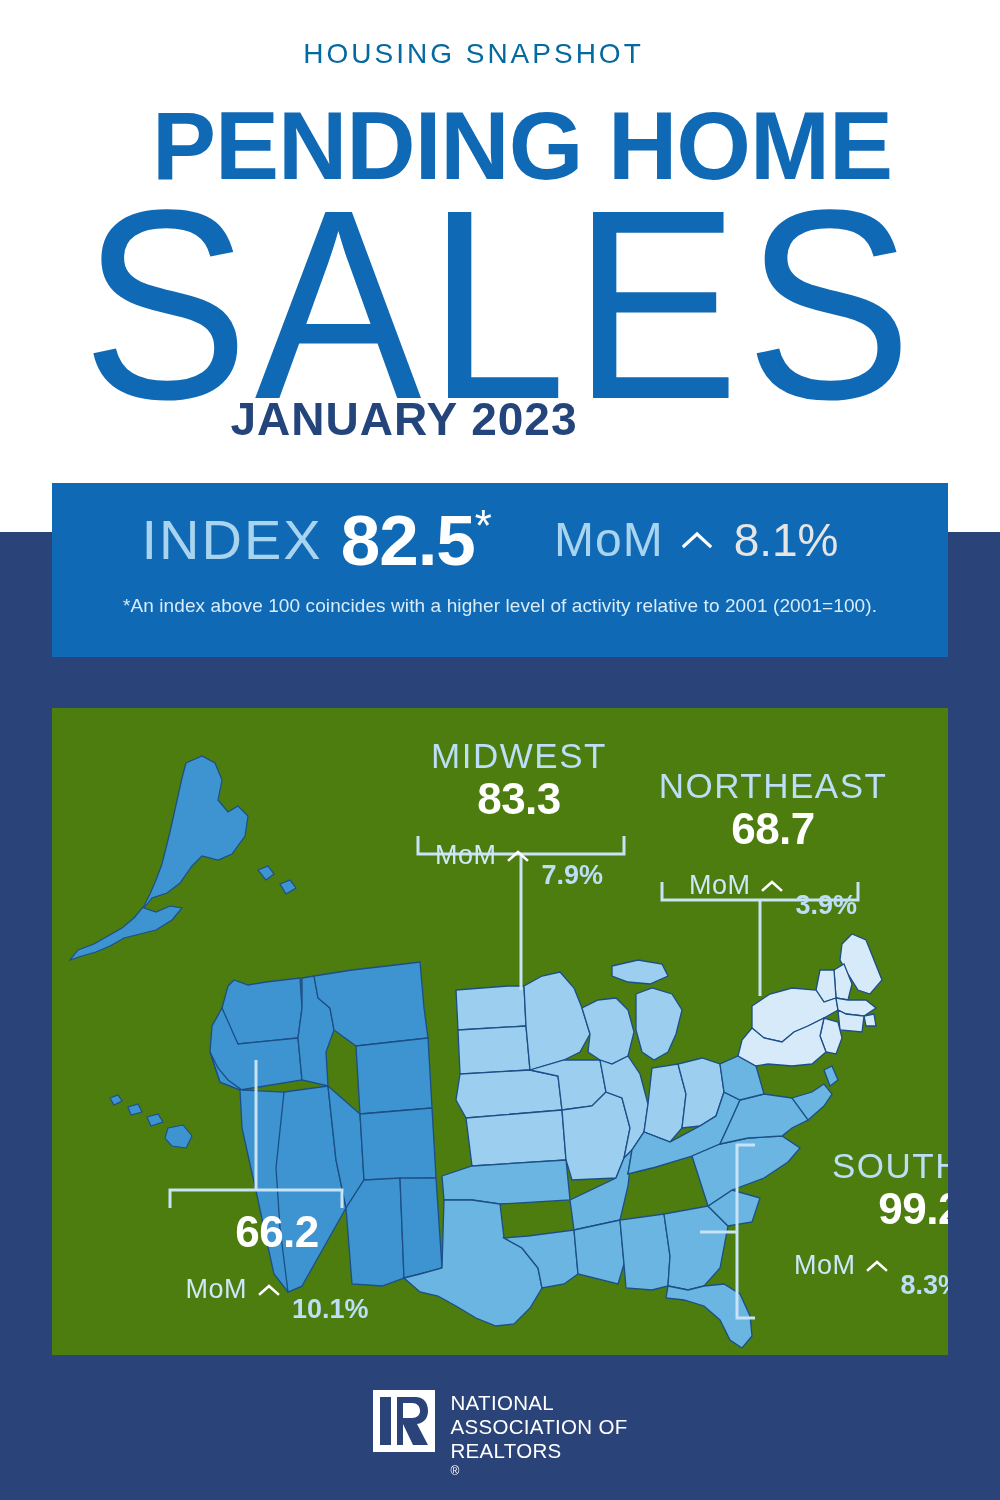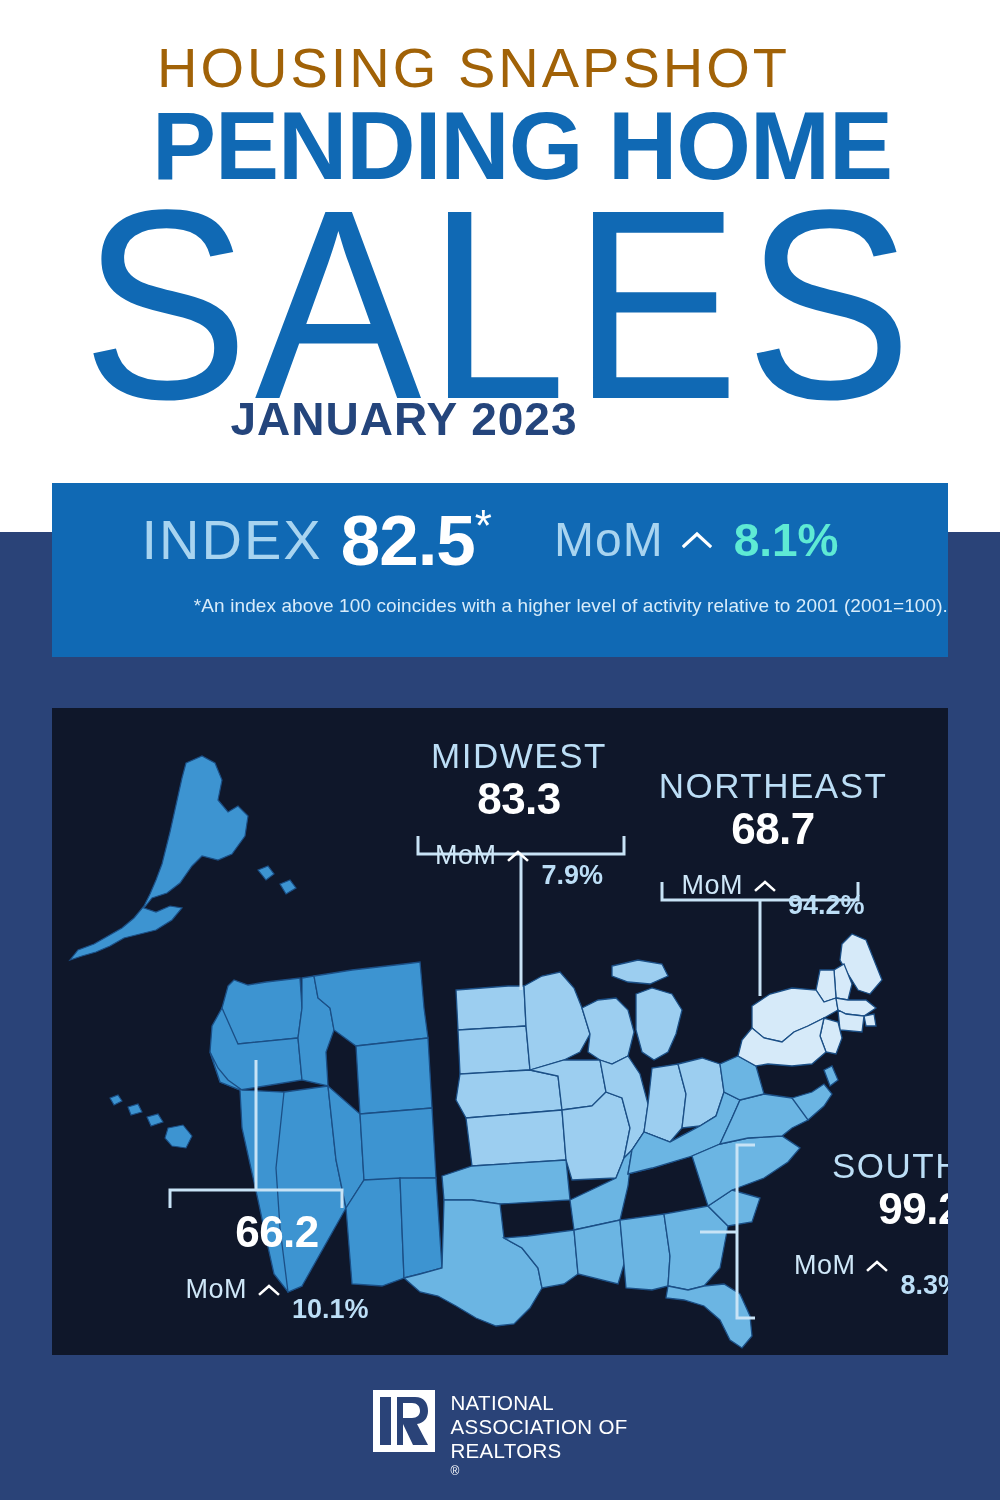--- a/index.html
+++ b/index.html
@@ -13,22 +13,22 @@
 
   
   .header{
     position:absolute;left:0;top:0;width:1000px;height:532px;
     background:#ffffff;
     text-align:center;
     overflow:hidden;
   }
   .kicker{
     position:absolute;left:0;top:40px;width:947px;
-    font-size:56px;letter-spacing:3px;font-weight:400;
-    color:#a16207;line-height:1;
+    font-size:28px;letter-spacing:3px;font-weight:400;
+    color:#0369a1;line-height:1;
   }
   .title-main{
     position:absolute;left:0;top:98px;width:1000px;
     font-size:96px;font-weight:700;letter-spacing:-1px;
     color:#1069b4;line-height:1;padding-left:22px;
   }
   .title-sub{
     position:absolute;left:0;top:170px;width:1000px;
     font-size:250px;font-weight:300;letter-spacing:6px;
     color:#1069b4;line-height:1;
@@ -62,35 +62,35 @@
     font-size:44px;font-weight:400;color:#ffffff;
     align-self:flex-start;margin-top:4px;
   }
   .index-mom{
     display:flex;align-items:center;margin-left:62px;
   }
   .index-mom-label{
     font-size:48px;font-weight:300;color:#a8d4f0;letter-spacing:1px;line-height:1;
   }
   .index-mom-pct{
-    font-size:46px;font-weight:700;color:#5eead4;line-height:1;margin-left:18px;
+    font-size:46px;font-weight:400;color:#e5e5e5;line-height:1;margin-left:18px;
   }
   .caret{
     display:inline-block;width:30px;height:18px;margin:0 4px 0 18px;position:relative;
   }
   .caret svg{display:block;}
   .footnote{
-    position:absolute;left:0;top:112px;width:896px;text-align:right;
+    position:absolute;left:0;top:112px;width:896px;text-align:center;
     font-size:19px;font-weight:400;color:#d8ecfa;letter-spacing:0.1px;
   }
 
   
   .map-panel{
     position:absolute;left:52px;top:708px;width:896px;height:647px;
-    background:#0f172a;
+    background:#4d7c0f;
     overflow:hidden;
   }
   .map-svg{position:absolute;left:0;top:0;}
 
   
   .callout{position:absolute;color:#ffffff;}
   .callout .reg-name{
     font-size:35px;font-weight:300;letter-spacing:1.5px;color:#bcdef6;line-height:1.05;
   }
   .callout .reg-val{
@@ -261,21 +261,21 @@
   <div class="callout c-northeast">
     <div class="reg-name">NORTHEAST</div>
     <div class="reg-val">68.7</div>
     <div class="reg-mom">
       <span class="reg-mom-label">MoM</span>
       <span class="caret-sm">
         <svg width="22" height="13" viewBox="0 0 22 13">
             <polyline points="2,11 11,3 20,11" fill="none" stroke="#ffffff" stroke-width="2.6" stroke-linecap="square"></polyline>
           </svg>
       </span>
-      <span class="reg-mom-pct">94.2%</span>
+      <span class="reg-mom-pct">3.9%</span>
     </div>
   </div>
 
   <div class="callout c-south">
     <div class="reg-name">SOUTH</div>
     <div class="reg-val">99.2</div>
     <div class="reg-mom">
       <span class="reg-mom-label">MoM</span>
       <span class="caret-sm">
         <svg width="22" height="13" viewBox="0 0 22 13">

